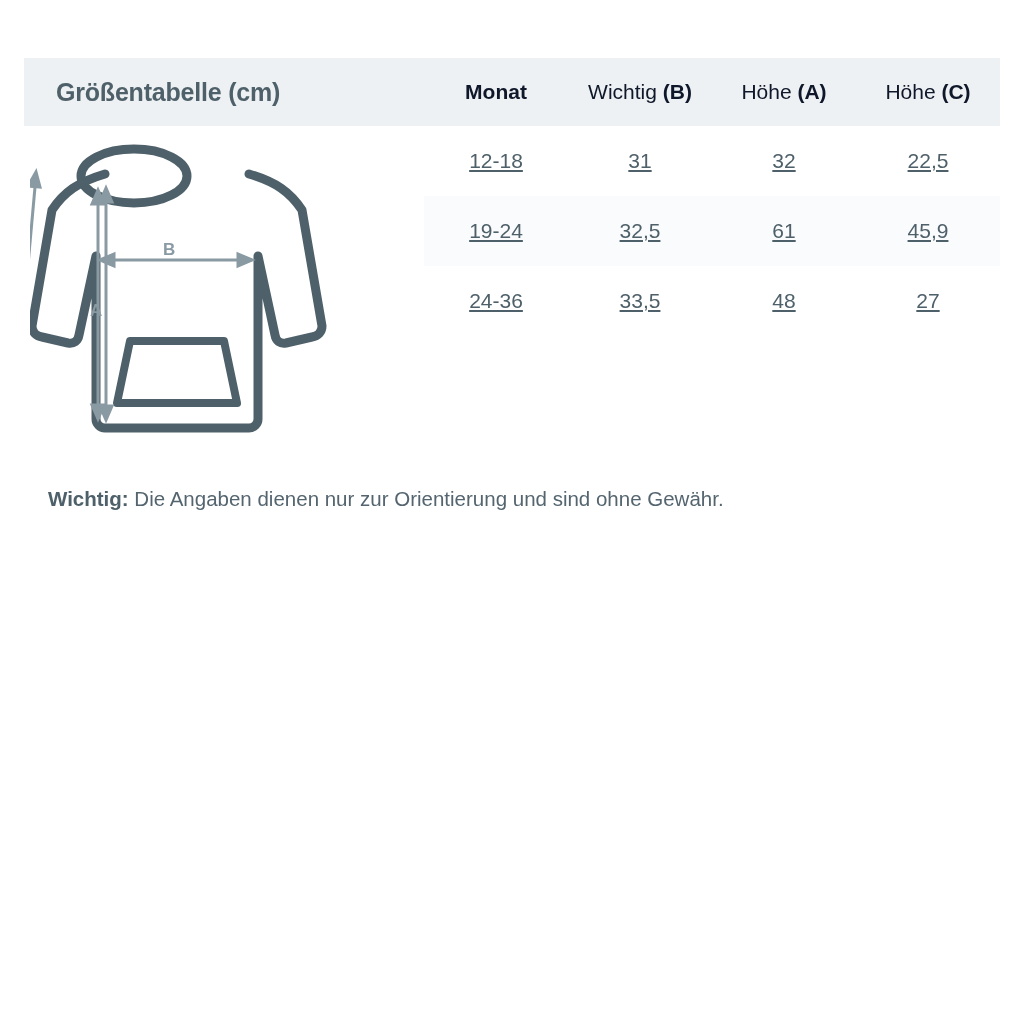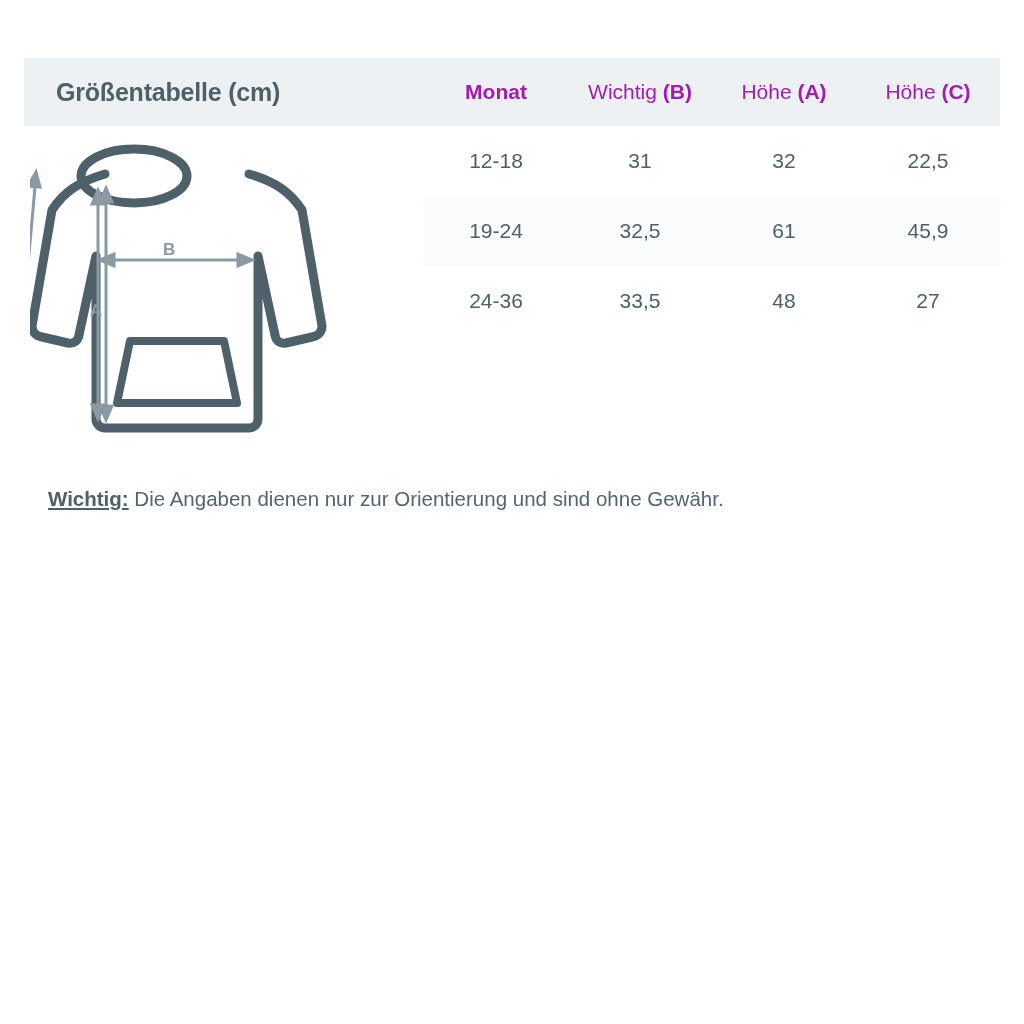--- a/index.html
+++ b/index.html
@@ -46,37 +46,38 @@
     font-size: 25px;
     font-weight: bold;
     color: #4e6069;
     letter-spacing: -0.2px;
   }
   .head-cell {
     flex: 1;
     text-align: center;
     font-size: 21px;
     font-weight: bold;
-    color: #a21caf;
+    color: #0f172a;
   }
   .head-cell .plain {
     font-weight: normal;
   }
 
   
   .rows {
     position: absolute;
     left: 424px;
     top: 110px;
     width: 576px;
   }
   .data-row {
     display: flex;
     align-items: center;
     height: 70px;
+    text-decoration: underline;
   }
   .data-row.alt {
     background: #fafbfc;
   }
   .data-cell {
     flex: 1;
     text-align: center;
     font-size: 21px;
     color: #4e6069;
     font-weight: normal;
@@ -97,21 +98,20 @@
     left: 48px;
     top: 466px;
     width: 930px;
     font-size: 20.5px;
     line-height: 34px;
     color: #54656f;
   }
   .note b {
     font-weight: bold;
     color: #4e6069;
-    text-decoration: underline;
   }
   .note-line2 {
     display: block;
   }
 </style>
 </head>
 <body>
 
 <div class="page">
 

